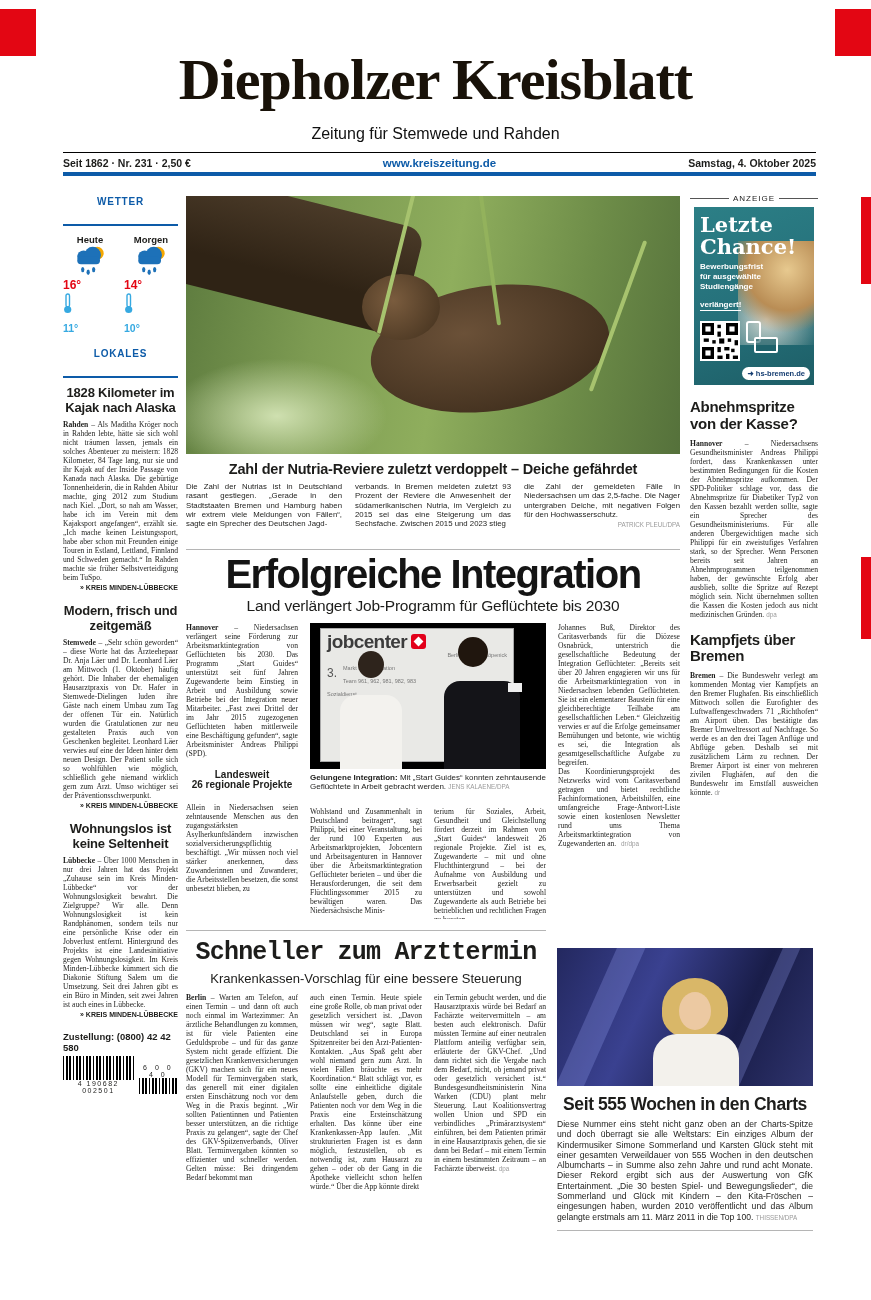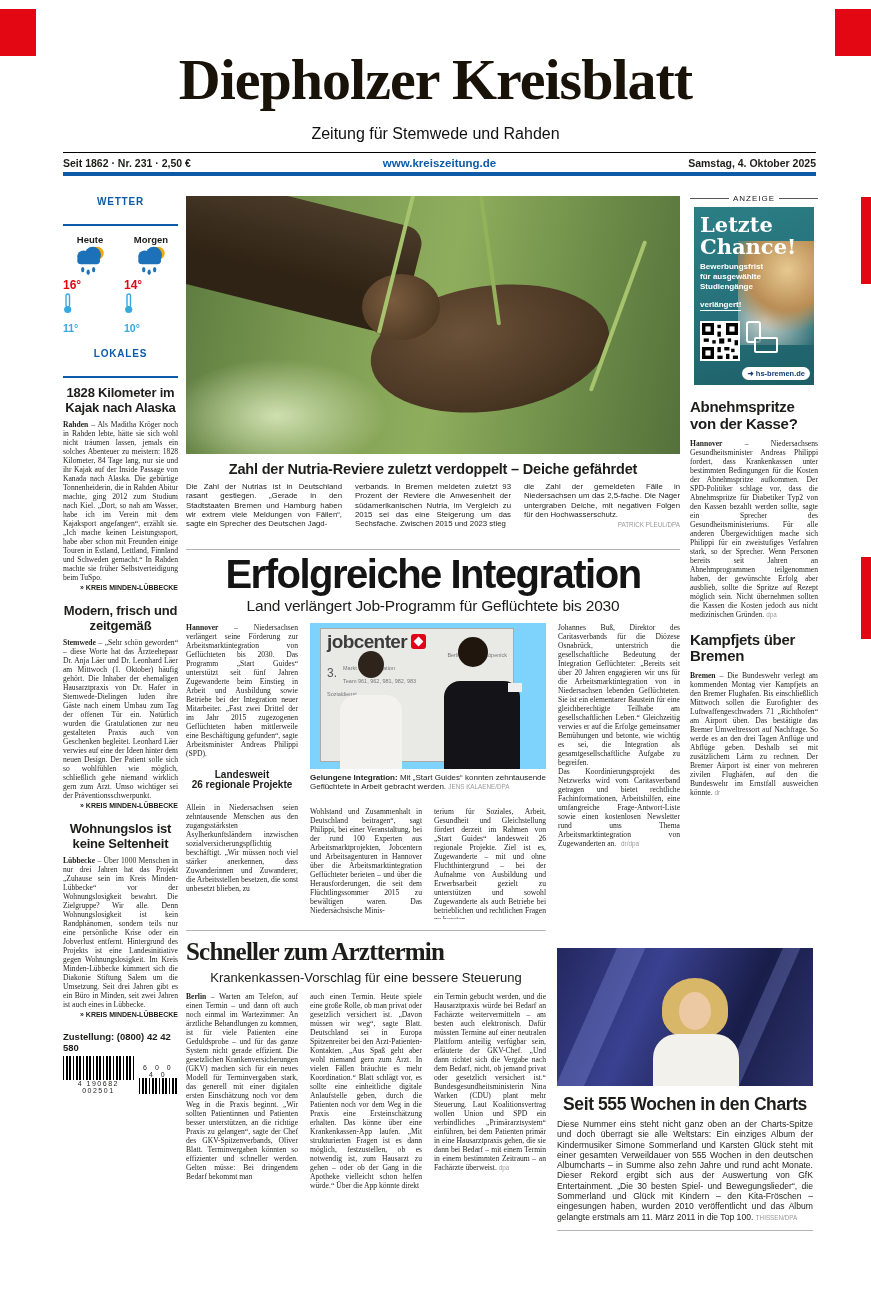--- a/index.html
+++ b/index.html
@@ -80,21 +80,21 @@
   .integration { position:absolute; left:186px; top:554px; width:494px; }
   .bighead { text-align:center; font-family:"Liberation Sans", sans-serif; font-weight:bold;
              font-size:40px; letter-spacing:-1.5px; line-height:1.02; color:#141414; }
   .bigsub  { text-align:center; font-family:"Liberation Sans", sans-serif; font-size:15.5px;
              letter-spacing:-.2px; margin-top:2px; }
   .ibody { position:relative; margin-top:8px; height:296px; overflow:hidden; display:flex; gap:12px; }
   .ic { width:112px; } .ic4 { width:122px; }
   .ic2,.ic3 { padding-top:184px; }
   .crosshead { font-family:"Liberation Sans", sans-serif; font-weight:bold; font-size:10px;
                line-height:10.5px; text-align:center; margin:12px 0; }
-  .iphoto { position:absolute; left:124px; top:0; width:236px; height:146px; background:#7dd3fc; overflow:hidden; }
+  .iphoto { position:absolute; left:124px; top:0; width:236px; height:146px; background:#000000; overflow:hidden; }
   .jc-sign { position:absolute; left:10px; top:5px; width:194px; height:134px; background:#e9e9e6;
              border:1px solid #aaa; padding:3px 6px; }
   .jc-titlerow { display:flex; align-items:center; gap:4px; }
   .jc-title { font-family:"Liberation Sans", sans-serif; font-weight:bold; font-size:19px;
               letter-spacing:-.6px; color:#3c3c3c; line-height:1; }
   .ba-logo { width:15px; height:15px; background:#e2001a; border-radius:3px; position:relative; }
   .ba-logo div { position:absolute; left:4px; top:4px; width:7px; height:7px; background:#fff; transform:rotate(45deg); }
   .jc-sub { font-family:"Liberation Sans", sans-serif; font-size:5.5px; color:#777; text-align:right; margin-top:1px; }
   .jc-num { font-family:"Liberation Sans", sans-serif; font-size:12px; color:#555; float:left; margin:8px 6px 0 0; }
   .jc-line { font-family:"Liberation Sans", sans-serif; font-size:5.5px; color:#787878; margin-top:7px; }
@@ -103,22 +103,22 @@
   .p1h { position:absolute; left:48px; top:28px; width:26px; height:27px; border-radius:50%; background:#2e241c; }
   .p2 { right:26px; width:76px; height:98px; background:#141418; }
   .p2h { position:absolute; right:58px; top:14px; width:30px; height:30px; border-radius:50%; background:#20160e; }
   .p2band { position:absolute; right:24px; top:60px; width:14px; height:9px; background:#eee; }
   .icap { position:absolute; left:124px; top:150px; width:236px; font-family:"Liberation Sans", sans-serif;
           font-size:8px; line-height:9.6px; text-align:justify; }
   .icredit-inline { margin-left:3px; }
 
   
   .arzt { position:absolute; left:186px; top:930px; width:360px; border-top:1px solid #b5b5b5; padding-top:7px; }
-  .ahead { font-family:Liberation Serif, serif; font-weight:bold; font-size:25px;
-           letter-spacing:-.8px; text-align:left; }
+  .ahead { font-family:Liberation Mono, monospace; font-weight:bold; font-size:25px;
+           letter-spacing:-.8px; text-align:center; }
   .asub  { font-family:"Liberation Sans", sans-serif; font-size:13px; text-align:center; margin:4px 0 7px; }
   .acols { display:flex; gap:12px; height:266px; overflow:hidden; }
   .acol  { flex:1; }
 
   
   .charts { position:absolute; left:557px; top:948px; width:256px; }
   .cphoto { height:138px; position:relative; overflow:hidden;
             background:linear-gradient(115deg,#23285f 0%,#3a4190 35%,#191d49 68%,#2f346e 100%); }
   .cstreak { position:absolute; width:26px; height:200px; background:rgba(160,170,255,.25); transform:rotate(24deg); }
   .cs1 { left:30px; top:-30px; } .cs2 { left:200px; top:-40px; width:16px; }

